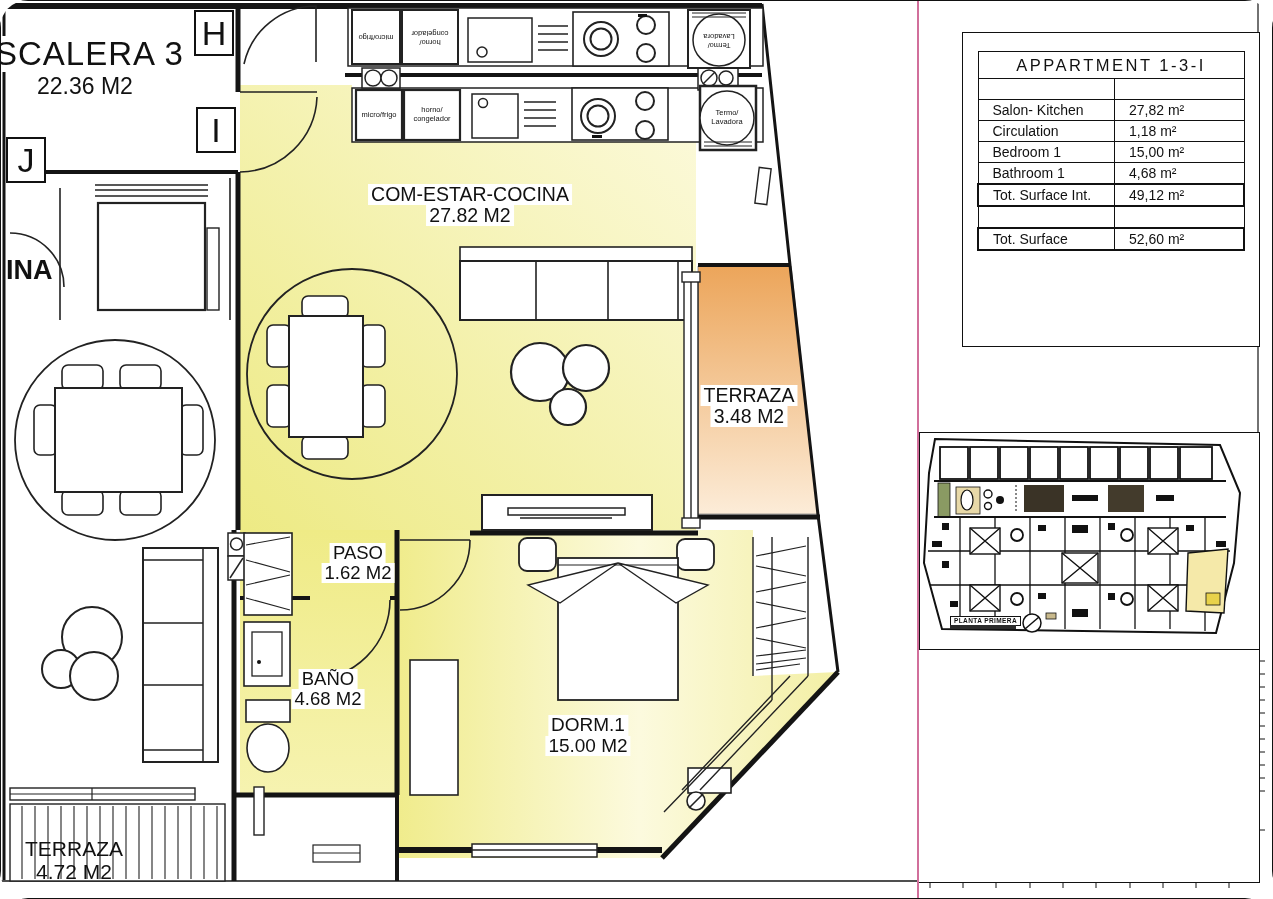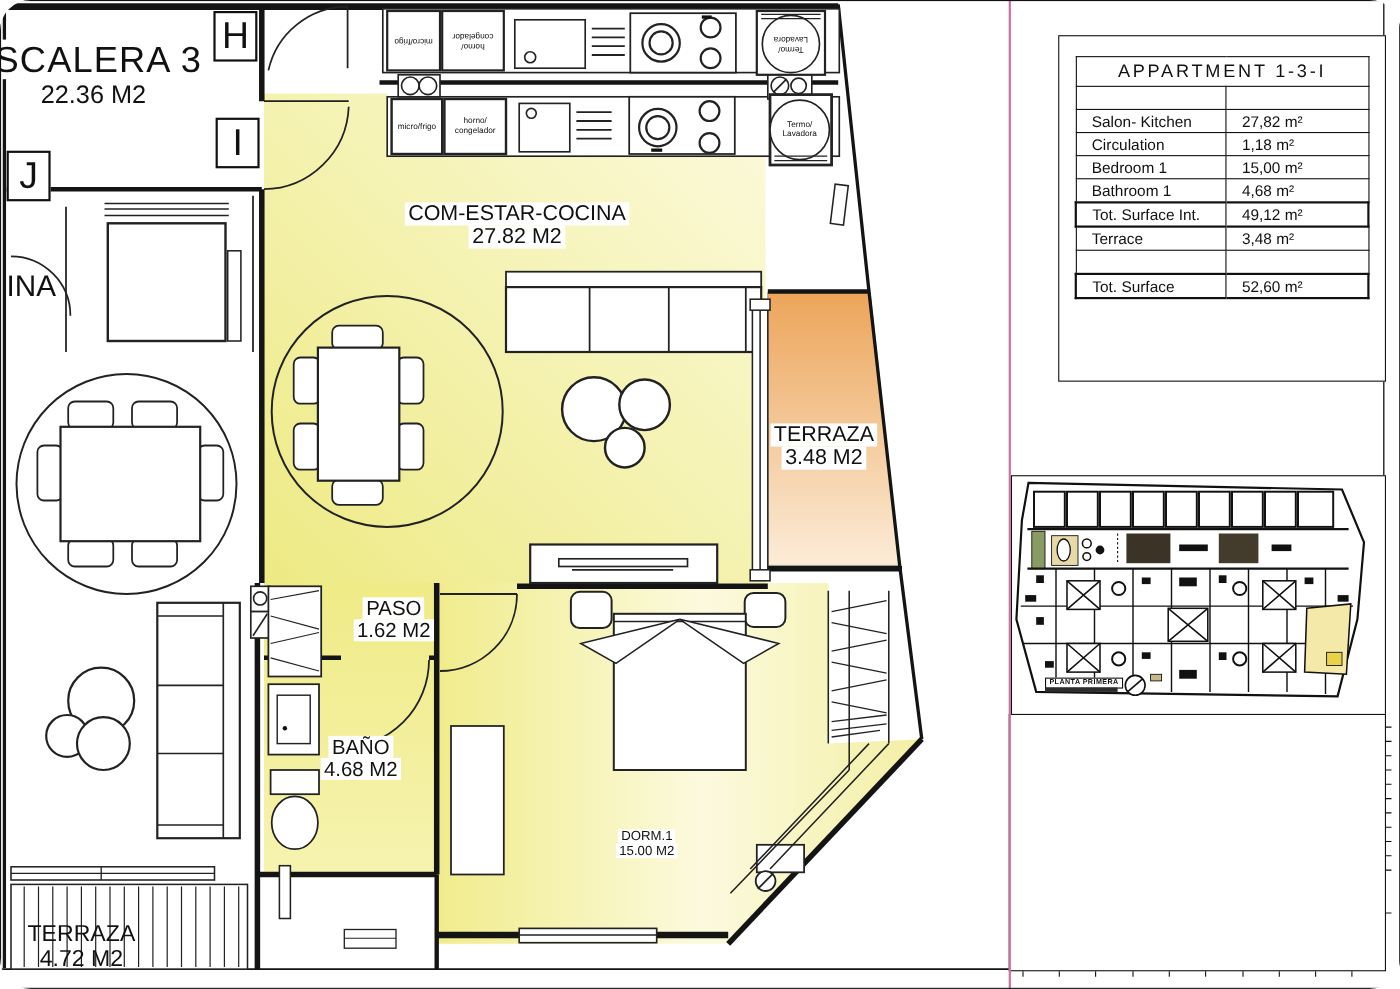--- a/index.html
+++ b/index.html
@@ -273,36 +273,36 @@
   <div class="gridbox" style="left:194px;top:10px;">
     <span>H</span>
     </div>
   <div class="gridbox" style="left:196px;top:107px;">
     <span>I</span>
     </div>
   <div class="gridbox" style="left:6px;top:137px;">
     <span>J</span>
     </div>
 
-  <div class="lbl" style="left:3px;top:246px;font-size:27px;">
+  <div class="lbl" style="left:3px;top:256px;font-size:27px;font-weight:bold;">
     <span style="background:transparent;">INA</span></div>
 
   <div class="lbl room ctr" style="left:470px;top:184px;">
     <span>COM-ESTAR-COCINA</span><br><span>27.82 M2</span></div>
 
   <div class="lbl room ctr" style="left:749px;top:385px;">
     <span>TERRAZA</span><br><span>3.48 M2</span></div>
 
   <div class="lbl ctr" style="left:358px;top:543px;font-size:18.5px;">
     <span>PASO</span><br><span>1.62 M2</span></div>
 
   <div class="lbl ctr" style="left:328px;top:669px;font-size:18.5px;">
     <span>BAÑO</span><br><span>4.68 M2</span></div>
 
-  <div class="lbl ctr" style="left:588px;top:715px;font-size:12px;margin-top:39px;">
+  <div class="lbl ctr" style="left:588px;top:715px;font-size:19px;">
     <span>DORM.1</span><br><span>15.00 M2</span></div>
 
   <div class="lbl ctr" style="left:74px;top:838px;font-size:21px;">
     <span style="background:transparent;">TERRAZA</span><br>
     <span style="background:transparent;">4.72 M2</span></div>
 
   <div class="appl" style="left:356px;top:90px;width:46px;height:50px;">
     <span>micro/frigo</span>
     </div>
   <div class="appl" style="left:404px;top:90px;width:56px;height:50px;">
@@ -347,24 +347,20 @@
         <td>Bedroom 1</td>
         <td class="val">15,00 m²</td>
         </tr>
       <tr>
         <td>Bathroom 1</td>
         <td class="val">4,68 m²</td>
         </tr>
       <tr class="emph">
         <td>Tot. Surface Int.</td>
         <td class="val">49,12 m²</td>
-        </tr>
-      <tr>
-        <td>Terrace</td>
-        <td class="val">3,48 m²</td>
         </tr>
       <tr>
         <td></td>
         <td class="val"></td>
         </tr>
       <tr class="emph">
         <td>Tot. Surface</td>
         <td class="val">52,60 m²</td>
         </tr>
     </tbody>

